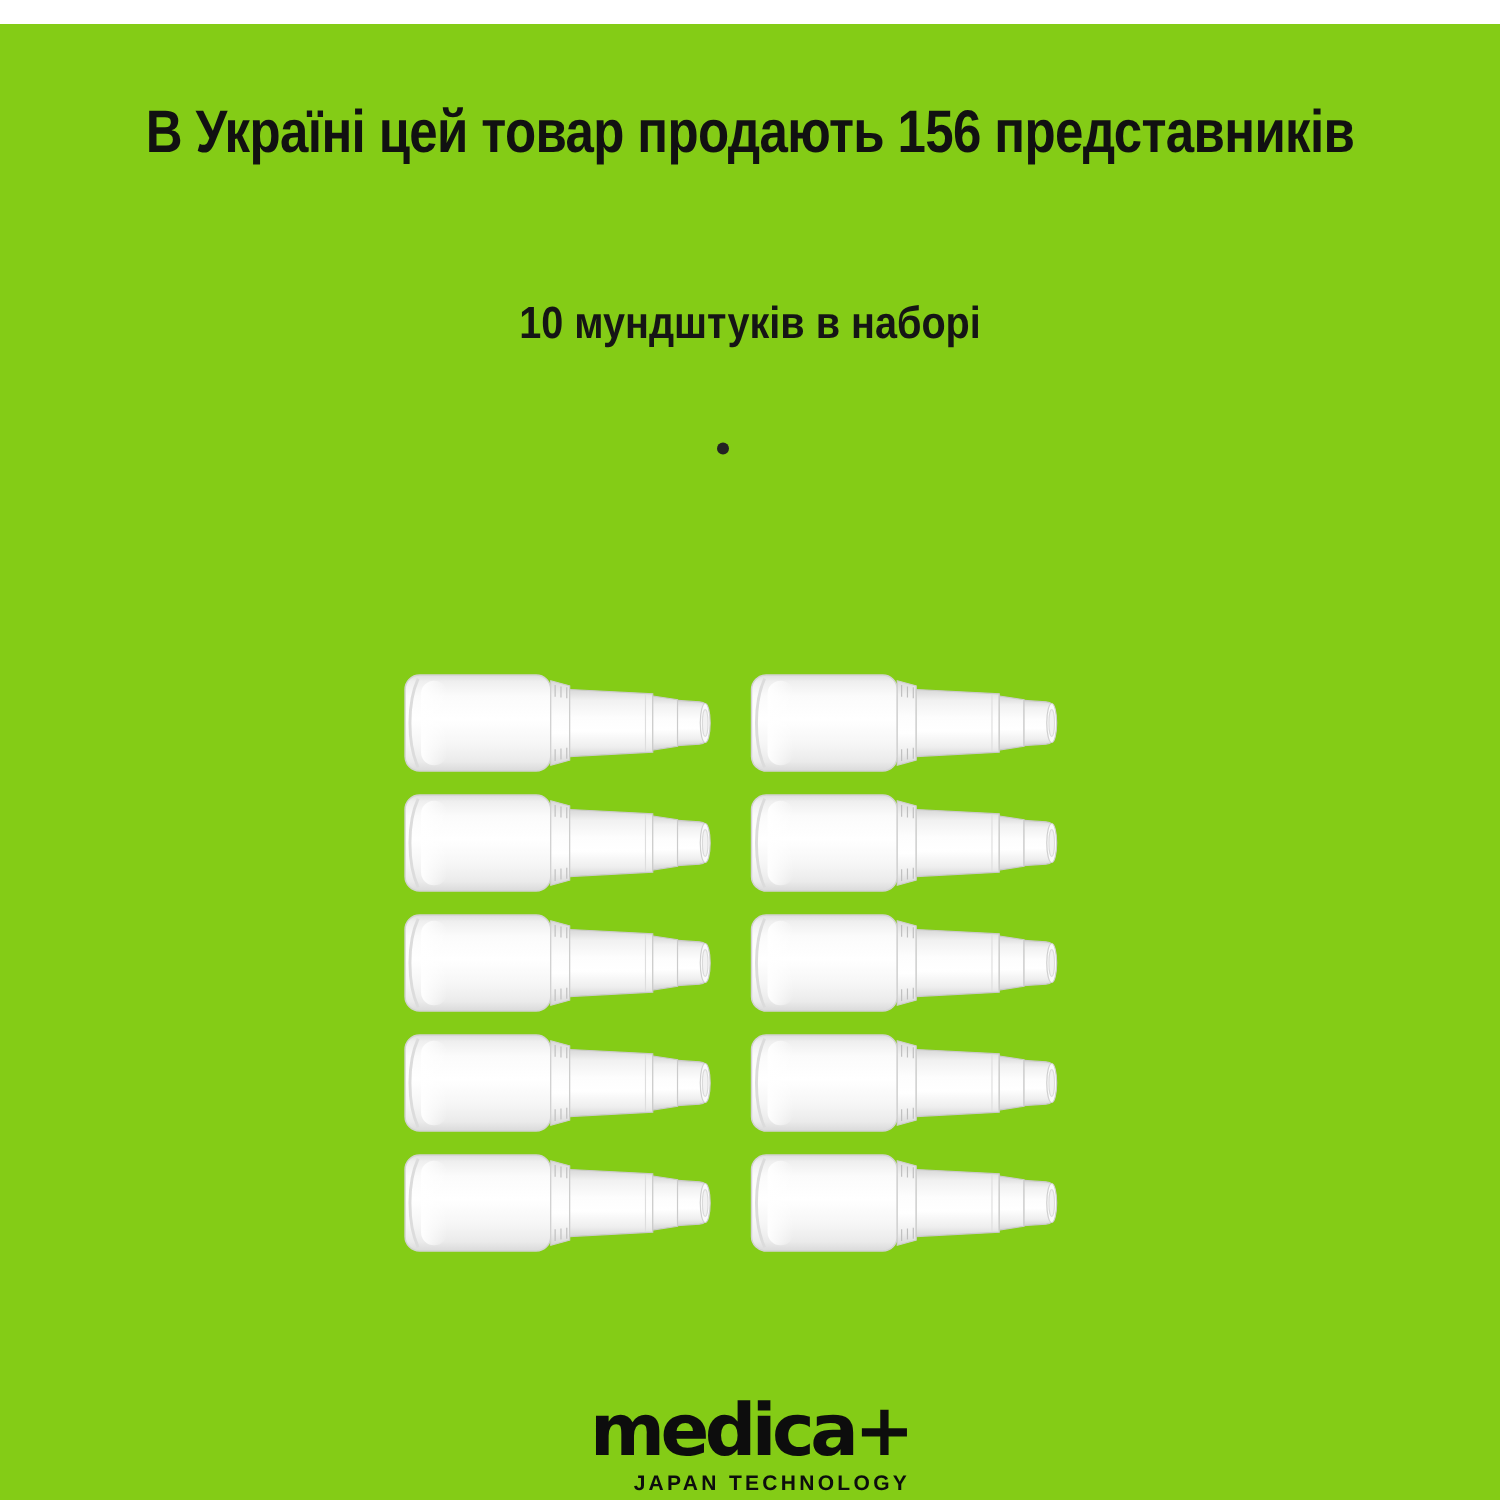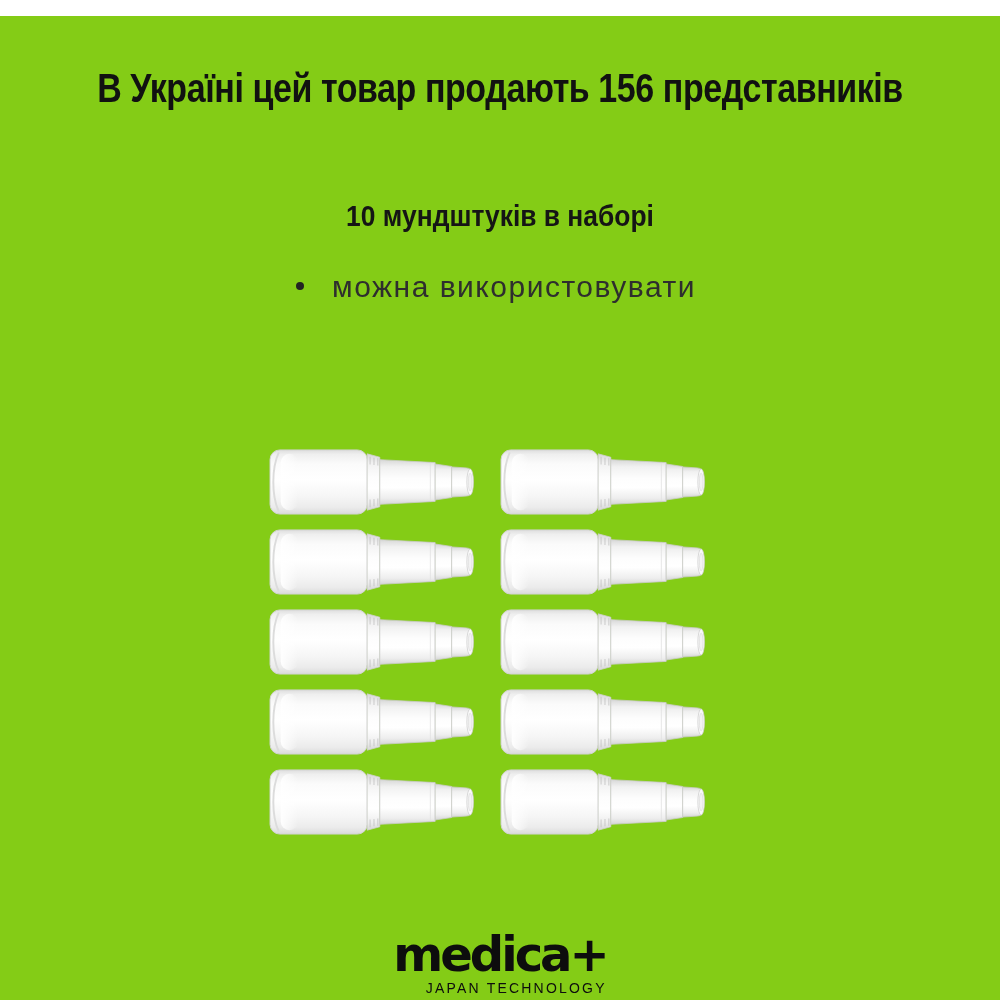--- a/index.html
+++ b/index.html
@@ -59,21 +59,21 @@
     transform:translateX(-50%);
     text-align:center;
   }
   .brand{
     font-family:"DejaVu Sans", sans-serif;
     font-size:48px;font-weight:700;line-height:1;
     letter-spacing:-3px;color:#0d0d0d;
     white-space:nowrap;
   }
   .tagline{
-    font-size:14px;font-weight:400;line-height:1;
+    font-size:14px;font-weight:700;line-height:1;
     letter-spacing:2.2px;color:#0d0d0d;
     text-align:right;margin-top:3px;
     white-space:nowrap;
   }
   .svg-defs{position:absolute;width:0;height:0;overflow:hidden;}
 </style>
 </head>
 <body>
 
 <svg class="svg-defs" aria-hidden="true">
@@ -104,21 +104,20 @@
 
 <div class="canvas">
 
   <div class="title">В Україні цей товар продають 156 представників</div>
 
   <div class="subtitle">10 мундштуків в наборі</div>
 
   <div class="bullet-block">
     <div class="bullet-inner">
       <span class="bullet-dot"></span>
-      <div>можна використовувати</div>
     </div>
   </div>
 
   <div class="grid" id="mouthpiece-grid">
   <svg viewBox="0 0 216 70">
 
     <rect x="2" y="2" width="100" height="66" rx="10" fill="url(#gradBody)" stroke="#d3d3d3" stroke-width="1"></rect>
 
     <path d="M11 4.5 C 3.5 21 3.5 49 11 65.5" fill="none" stroke="#dcdcdc" stroke-width="2"></path>
 

